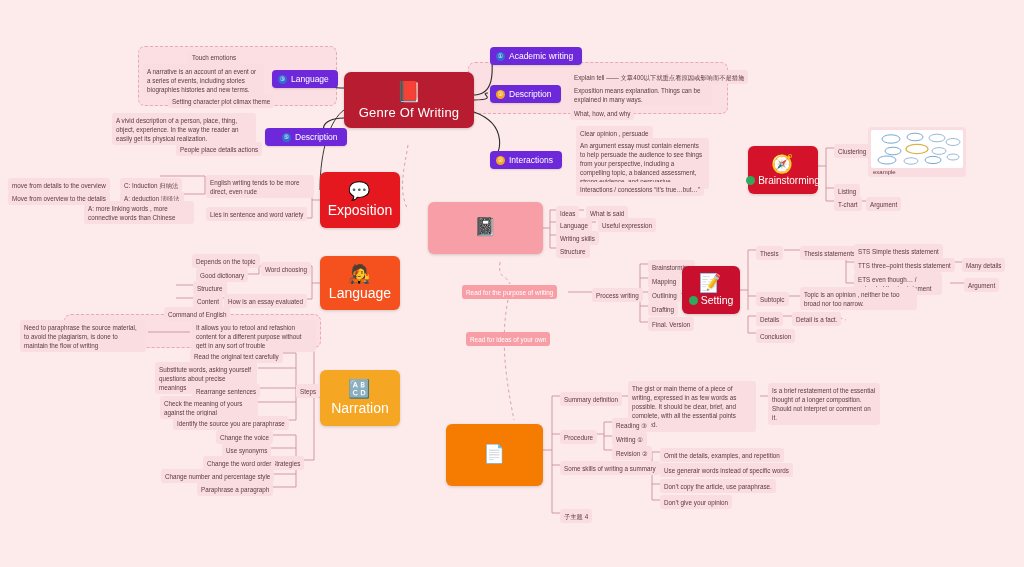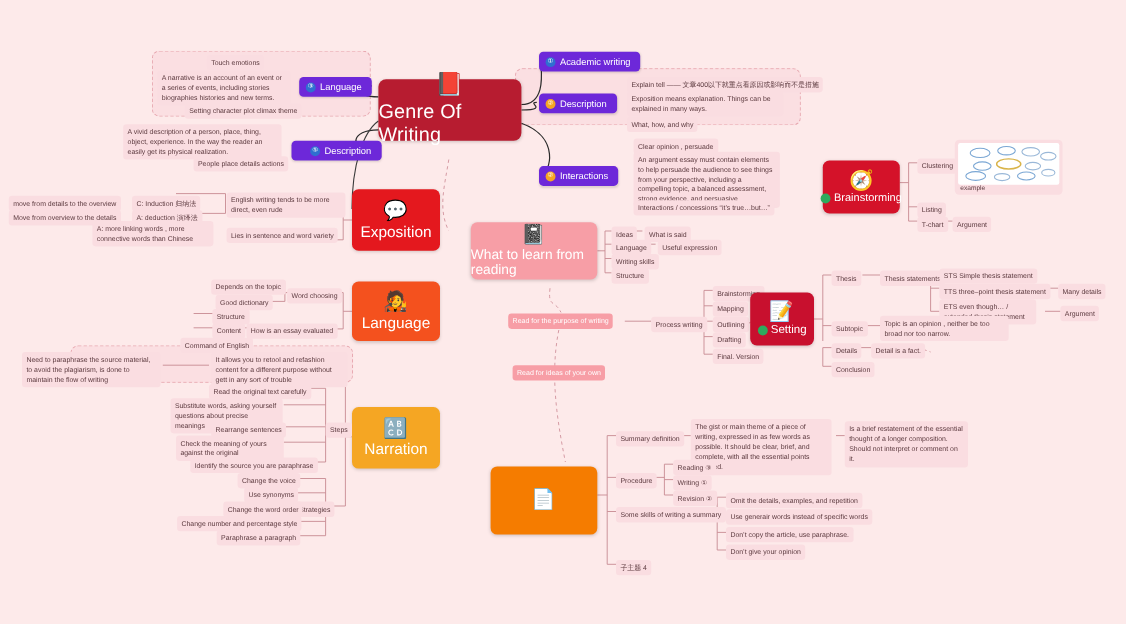--- a/index.html
+++ b/index.html
@@ -19,21 +19,21 @@
   
   .root {
     background: #b71c30;
     border-radius: 7px;
     color: #fff;
     display: flex; flex-direction: column;
     align-items: center; justify-content: center;
     box-shadow: 0 1px 3px rgba(0,0,0,.18);
   }
   .root .ricon { font-size: 21px; line-height: 1; margin-bottom: 3px; }
-  .root .rlabel { font-size: 18px; letter-spacing: .2px; }
+  .root .rlabel { font-size: 13px; letter-spacing: .2px; }
 
   
   .topic {
     border-radius: 6px;
     color: #fff;
     display: flex; flex-direction: column;
     align-items: center; justify-content: center;
     box-shadow: 0 1px 3px rgba(0,0,0,.16);
   }
   .topic .ticon { font-size: 18px; line-height: 1; margin-bottom: 2px; }
@@ -252,21 +252,20 @@
 
   <div class="n chip" style="left:268px;top:456px;">Strategies</div>
   <div class="n chip" style="left:216px;top:430px;">Change the voice</div>
   <div class="n chip" style="left:222px;top:443px;">Use synonyms</div>
   <div class="n chip" style="left:203px;top:456px;">Change the word order</div>
   <div class="n chip" style="left:161px;top:469px;">Change number and percentage style</div>
   <div class="n chip" style="left:197px;top:482px;">Paraphrase a paragraph</div>
 
   <div class="n topic small" style="left:428px;top:202px;width:115px;height:52px;background:#f79ea6;">
     <span class="ticon">📓</span>
-    <span class="tlabel">What to learn from reading</span>
   </div>
   <div class="n chip" style="left:556px;top:206px;">Ideas</div>
   <div class="n chip" style="left:586px;top:206px;">What is said</div>
   <div class="n chip" style="left:556px;top:218px;">Language</div>
   <div class="n chip" style="left:598px;top:218px;">Useful expression</div>
   <div class="n chip" style="left:556px;top:231px;">Writing skills</div>
   <div class="n chip" style="left:556px;top:244px;">Structure</div>
 
   <div class="n chip pinkbold" style="left:462px;top:285px;">Read for the purpose of writing</div>
   <div class="n chip pinkbold" style="left:466px;top:332px;">Read for ideas of your own</div>

